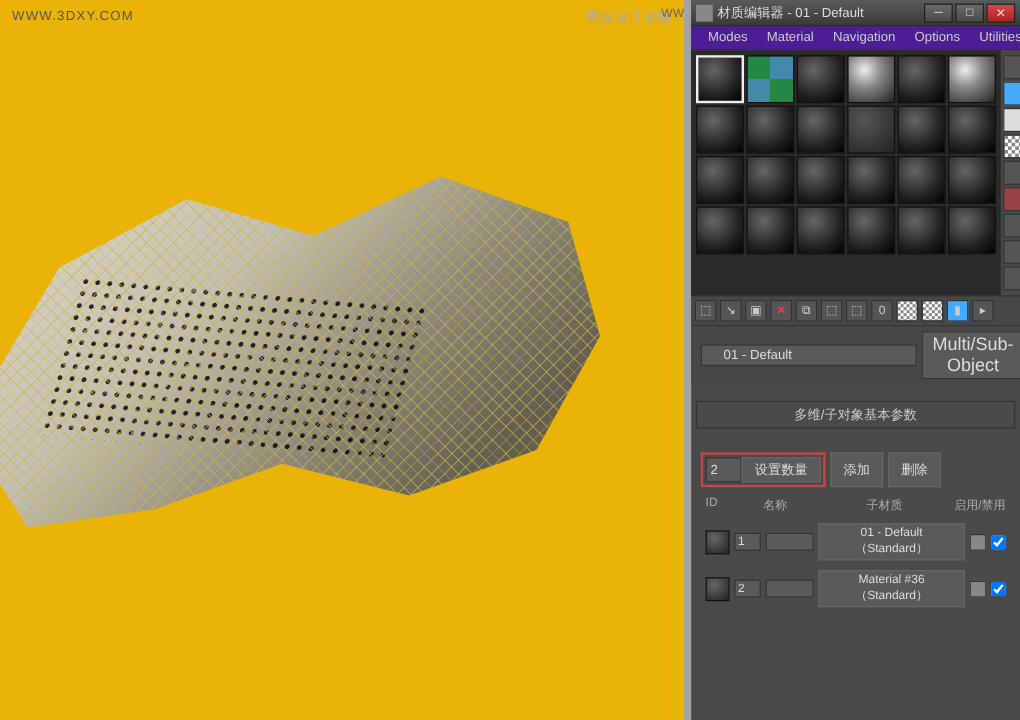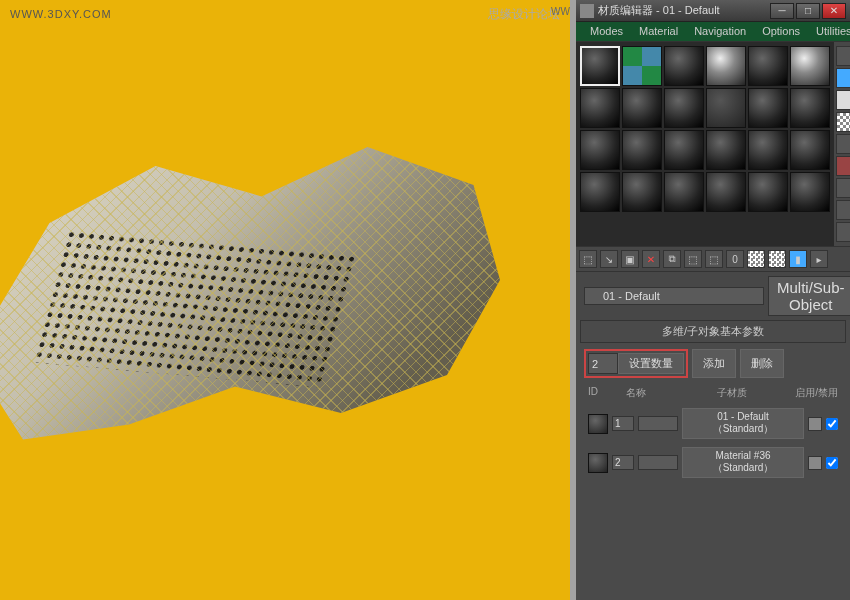--- a/index.html
+++ b/index.html
@@ -16,21 +16,21 @@
 .mesh-dots { position: absolute; top: 40%; left: 15%; width: 55%; height: 35%; background-image: radial-gradient(circle, #000 30%, transparent 30%); background-size: 10px 10px; opacity: 0.8; transform: skew(-15deg, 5deg); }
 
 .editor { position: absolute; top: 0; right: 0; width: 280px; height: 600px; background: #4a4a4a; border-left: 6px solid #a3a3a3; }
 .titlebar { height: 22px; background: linear-gradient(#5a5a5a, #3a3a3a); display: flex; align-items: center; padding: 0 4px; border-bottom: 1px solid #222; }
 .titlebar-icon { width: 14px; height: 14px; background: #888; margin-right: 4px; }
 .titlebar-text { flex: 1; color: #ddd; font-size: 11px; }
 .win-btns { display: flex; gap: 2px; }
 .win-btn { width: 24px; height: 16px; background: linear-gradient(#6a6a6a, #4a4a4a); border: 1px solid #222; color: #ddd; font-size: 10px; display: flex; align-items: center; justify-content: center; cursor: pointer; }
 .win-btn.close { background: linear-gradient(#d44, #a22); }
 
-.menubar { height: 20px; background: #14532d; display: flex; padding: 0 6px; border-bottom: 1px solid #333; }
+.menubar { height: 20px; background: #4c1d95; display: flex; padding: 0 6px; border-bottom: 1px solid #333; }
 .menu-item { color: #ccc; font-size: 11px; padding: 3px 8px; cursor: pointer; }
 
 .mat-grid-area { display: flex; background: #3a3a3a; }
 .mat-grid { display: grid; grid-template-columns: repeat(6, 40px); grid-template-rows: repeat(4, 40px); gap: 2px; padding: 4px; background: #2a2a2a; }
 .mat-sphere { width: 40px; height: 40px; background: radial-gradient(circle at 35% 30%, #666, #222 60%, #000); border: 1px solid #111; cursor: pointer; }
 .mat-sphere.sel { border: 2px solid #eee; }
 .mat-sphere.checker { background: repeating-conic-gradient(#48a 0deg 90deg, #284 90deg 180deg); }
 .mat-sphere.lit { background: radial-gradient(circle at 35% 30%, #eee, #888 40%, #222); }
 .mat-sphere.two { background: radial-gradient(circle at 35% 30%, #555, #222), radial-gradient(circle at 65% 60%, #555, #222); }
 
@@ -45,28 +45,28 @@
 .h-tool { width: 18px; height: 18px; background: #555; border: 1px solid #333; cursor: pointer; font-size: 10px; color: #ccc; display: flex; align-items: center; justify-content: center; }
 .h-tool.red { color: #f44; }
 .h-tool.blue { background: #4af; }
 .h-tool.check { background: repeating-conic-gradient(#fff 0deg 90deg, #888 90deg 180deg); background-size: 5px 5px; }
 
 .name-row { display: flex; align-items: center; padding: 4px; gap: 4px; background: #474747; }
 .name-row .picker { width: 14px; height: 14px; background: #888; }
 .name-row input { flex: 1; background: #5a5a5a; border: 1px solid #333; color: #ddd; font-size: 11px; padding: 2px 18px; }
 .name-row .type-btn { background: #5a5a5a; border: 1px solid #333; color: #ddd; font-size: 15px; padding: 2px 8px; cursor: pointer; }
 
-.rollout-header { background: #4a4a4a; color: #ccc; font-size: 11px; text-align: center; padding: 3px; border: 1px solid #333; margin: 0 4px; }
+.rollout-header { background: #4a4a4a; color: #ccc; font-size: 11px; text-align: center; padding: 3px; border: 1px solid #333; margin: 14px 4px; }
 .rollout-body { padding: 6px 8px; }
 .btn-row { display: flex; gap: 4px; margin-bottom: 6px; }
 .spinner-box { display: flex; border: 2px solid #c44; padding: 2px; }
 .spinner-box input { width: 30px; background: #5a5a5a; border: 1px solid #333; color: #ddd; font-size: 11px; padding: 1px 3px; }
 .small-btn { background: #5a5a5a; border: 1px solid #666; color: #ddd; font-size: 11px; padding: 2px 10px; cursor: pointer; }
 
-.list-header { display: flex; gap: 8px; color: #aaa; font-size: 10px; padding: 2px 4px; margin-top: 6px; }
+.list-header { display: flex; gap: 18px; color: #aaa; font-size: 10px; padding: 2px 4px; margin-top: 6px; }
 .list-header .col-id { width: 30px; }
 .list-header .col-name { width: 50px; }
 .list-header .col-sub { flex: 1; text-align: center; }
 .list-header .col-en { width: 50px; text-align: right; }
 
 .list-row { display: flex; align-items: center; gap: 4px; padding: 2px 4px; margin-top: 4px; }
 .list-row .sphere { width: 20px; height: 20px; background: radial-gradient(circle at 35% 30%, #666, #222); border: 1px solid #111; }
 .list-row input.id { width: 22px; background: #5a5a5a; border: 1px solid #333; color: #ddd; font-size: 10px; padding: 1px 2px; }
 .list-row input.name { width: 40px; background: #5a5a5a; border: 1px solid #333; color: #ddd; font-size: 10px; padding: 1px 2px; }
 .list-row .mat-btn { flex: 1; background: #5a5a5a; border: 1px solid #666; color: #ddd; font-size: 10px; padding: 2px 4px; cursor: pointer; text-align: center; }

